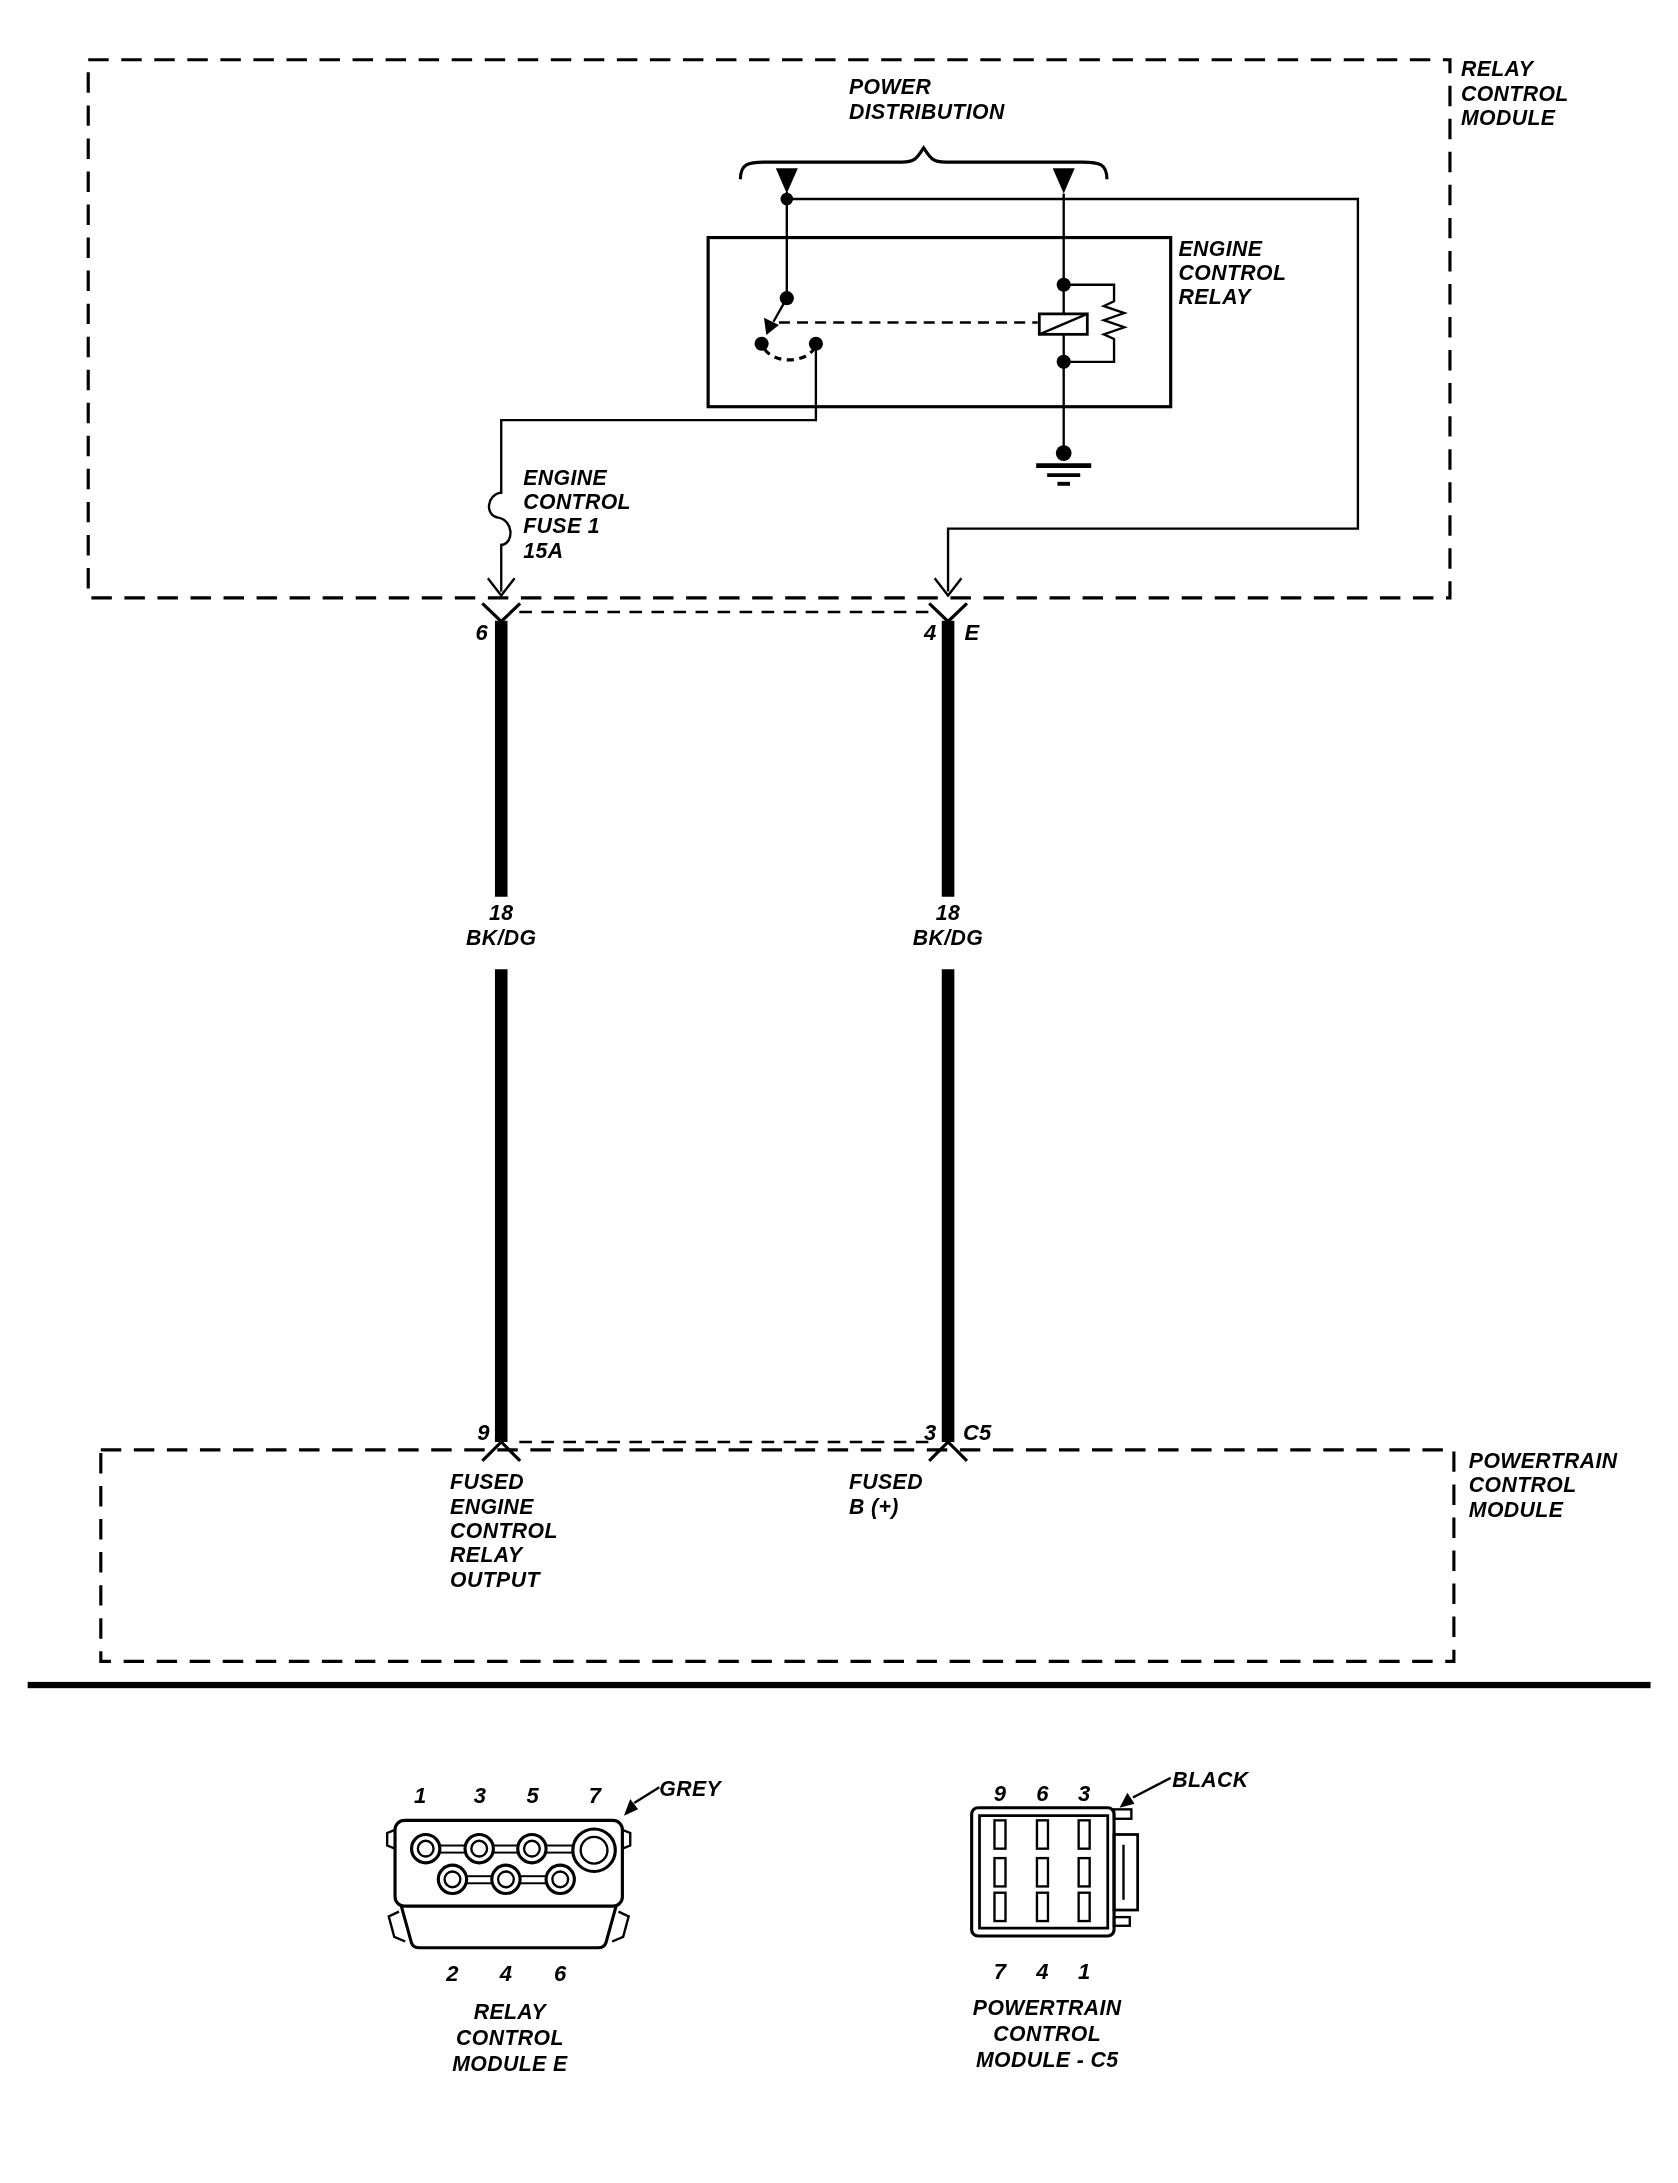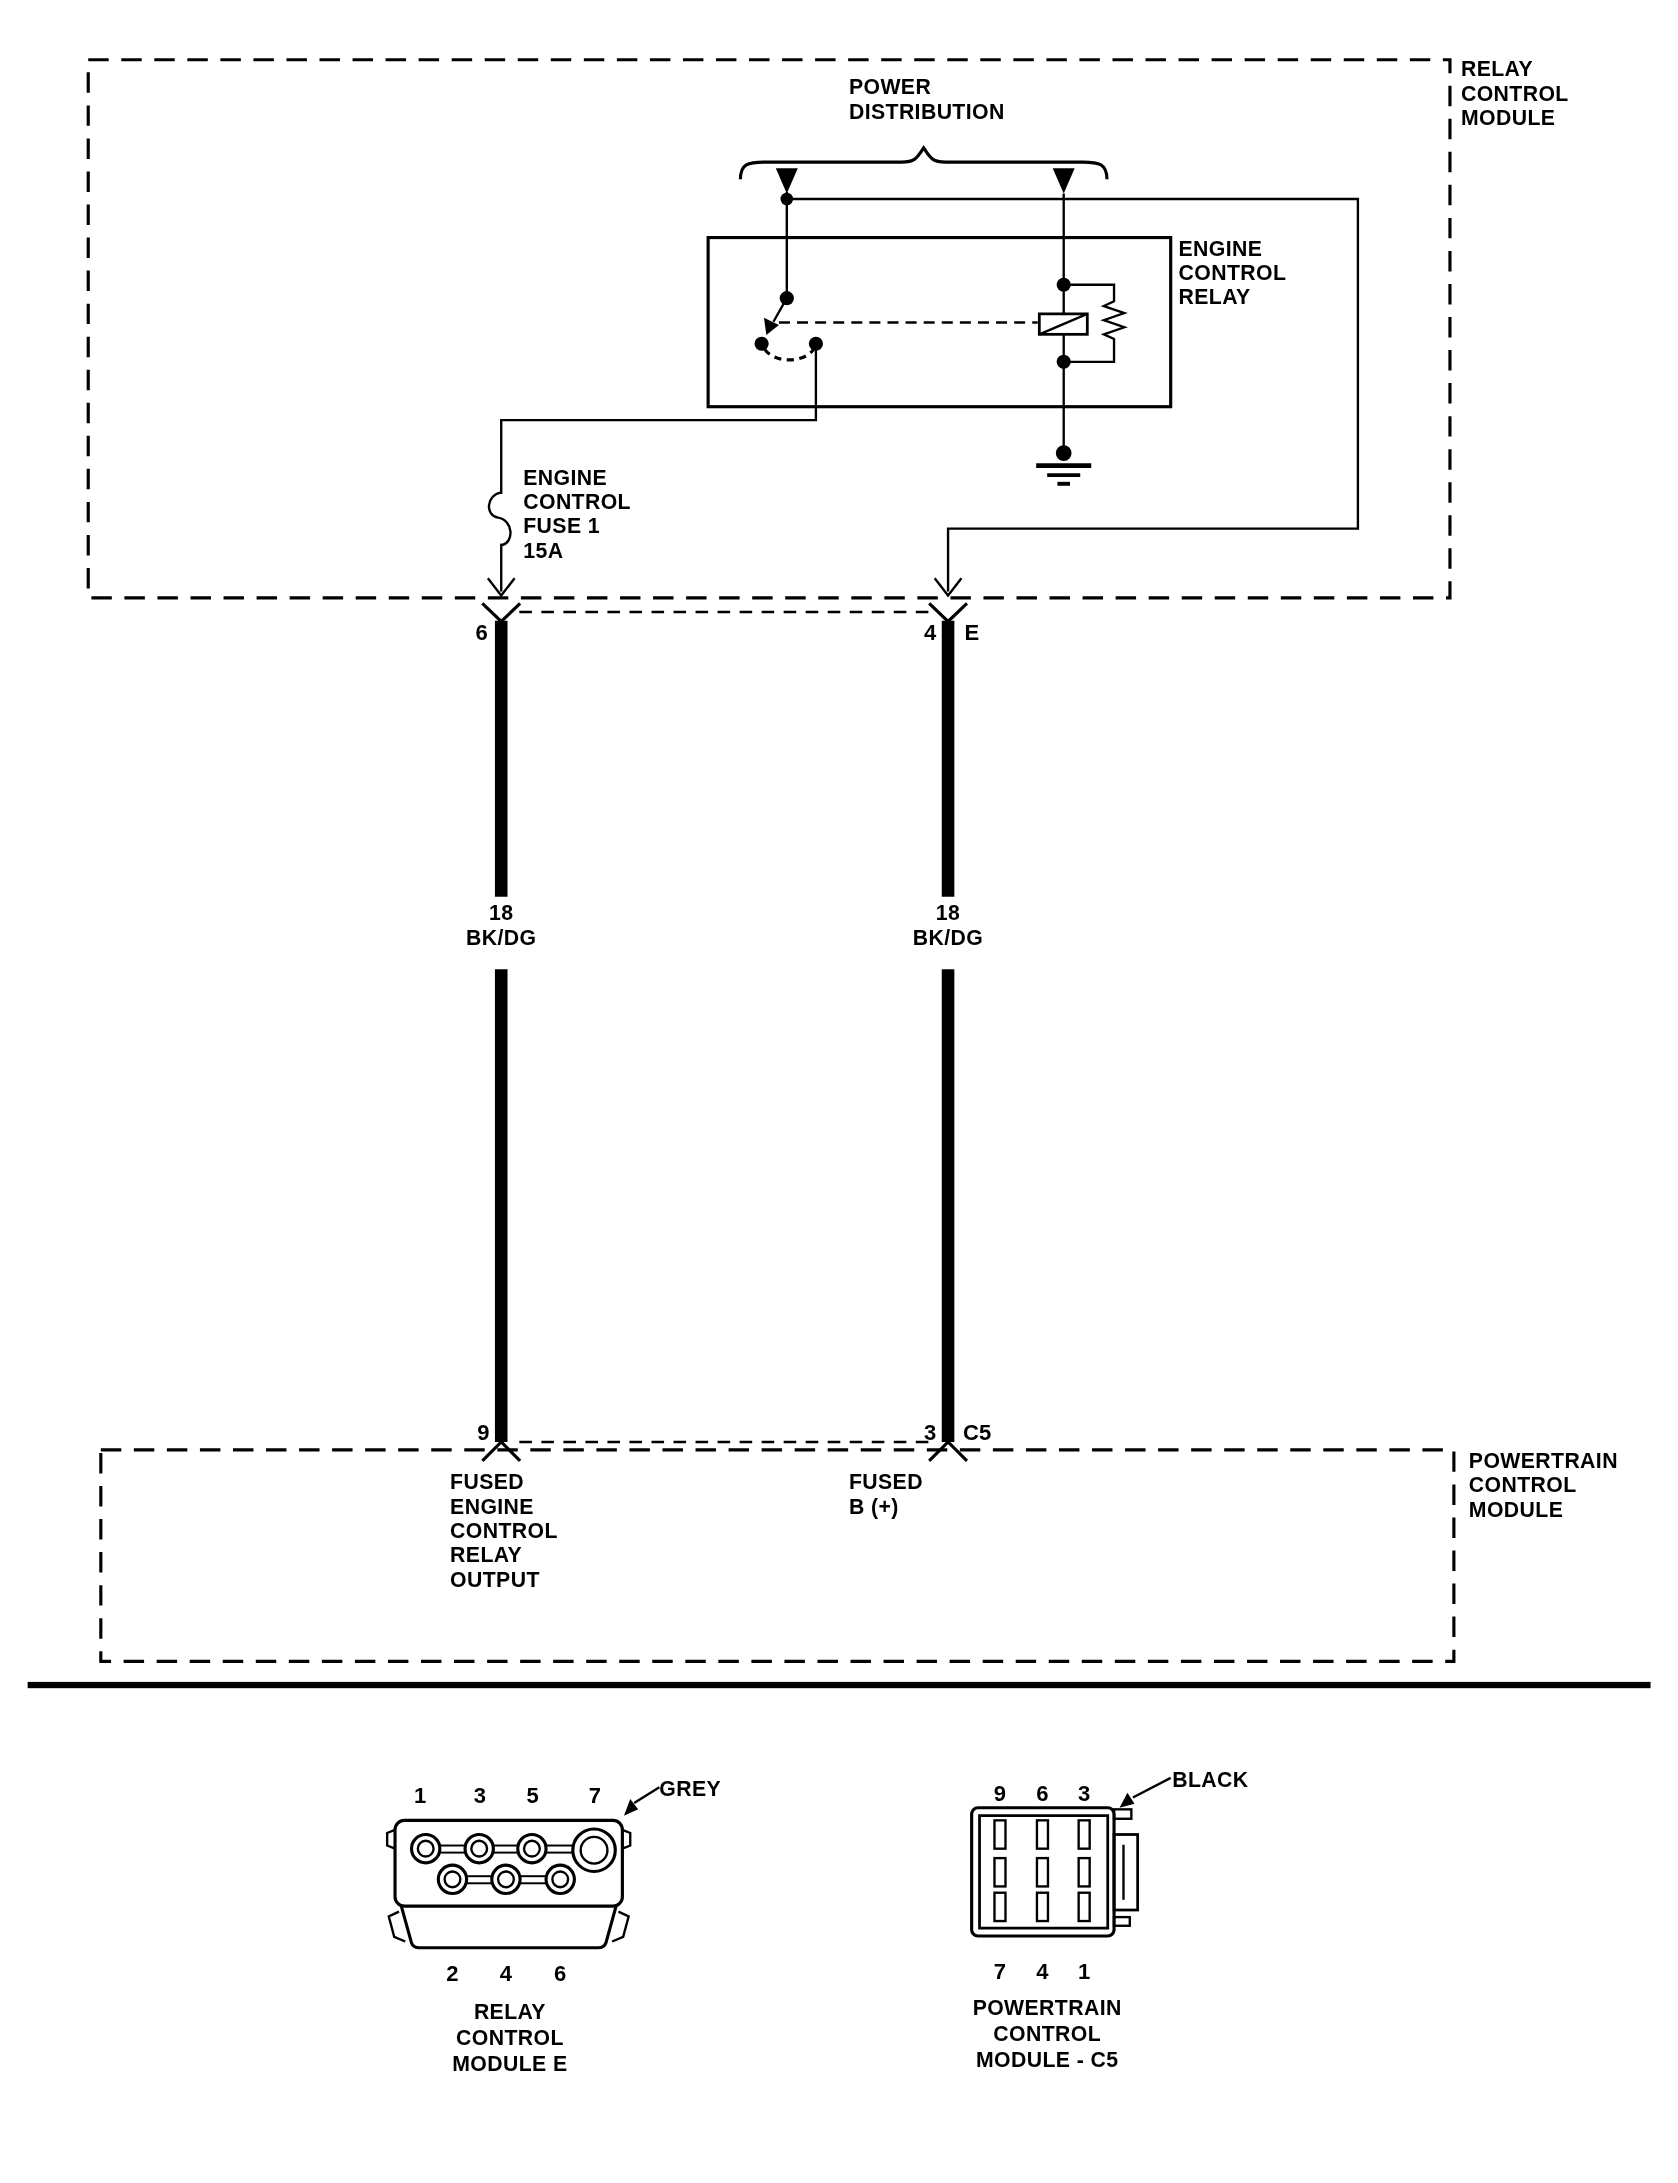--- a/index.html
+++ b/index.html
@@ -1,16 +1,16 @@
 <!DOCTYPE html>
 <html style="font-size:12.6px"><head>
 <meta charset="utf-8">
 <style>
   html,body{margin:0;padding:0;background:#ffffff;}
-  .page{width:1679px;height:2078px;position:relative;background:#fff;}
+  .page{width:1679px;height:2078px;position:relative;background:#fff;font-style:italic;}
   svg{display:block;}
   text{font-family:"Liberation Sans","DejaVu Sans",sans-serif;font-weight:700;fill:#000;}
   .lbl{font-size:27px;letter-spacing:.5px;}
   .pin{font-size:28px;}
   .code{font-size:23px;}
   .wire{stroke:#000;stroke-width:3;fill:none;}
   .wire4{stroke:#000;stroke-width:4;fill:none;}
   .thick{stroke:#000;stroke-width:16;fill:none;}
   .boxdash{stroke:#000;stroke-width:4;fill:none;stroke-dasharray:26 16;}
   .stripdash{stroke:#000;stroke-width:3;fill:none;stroke-dasharray:16 12;}

